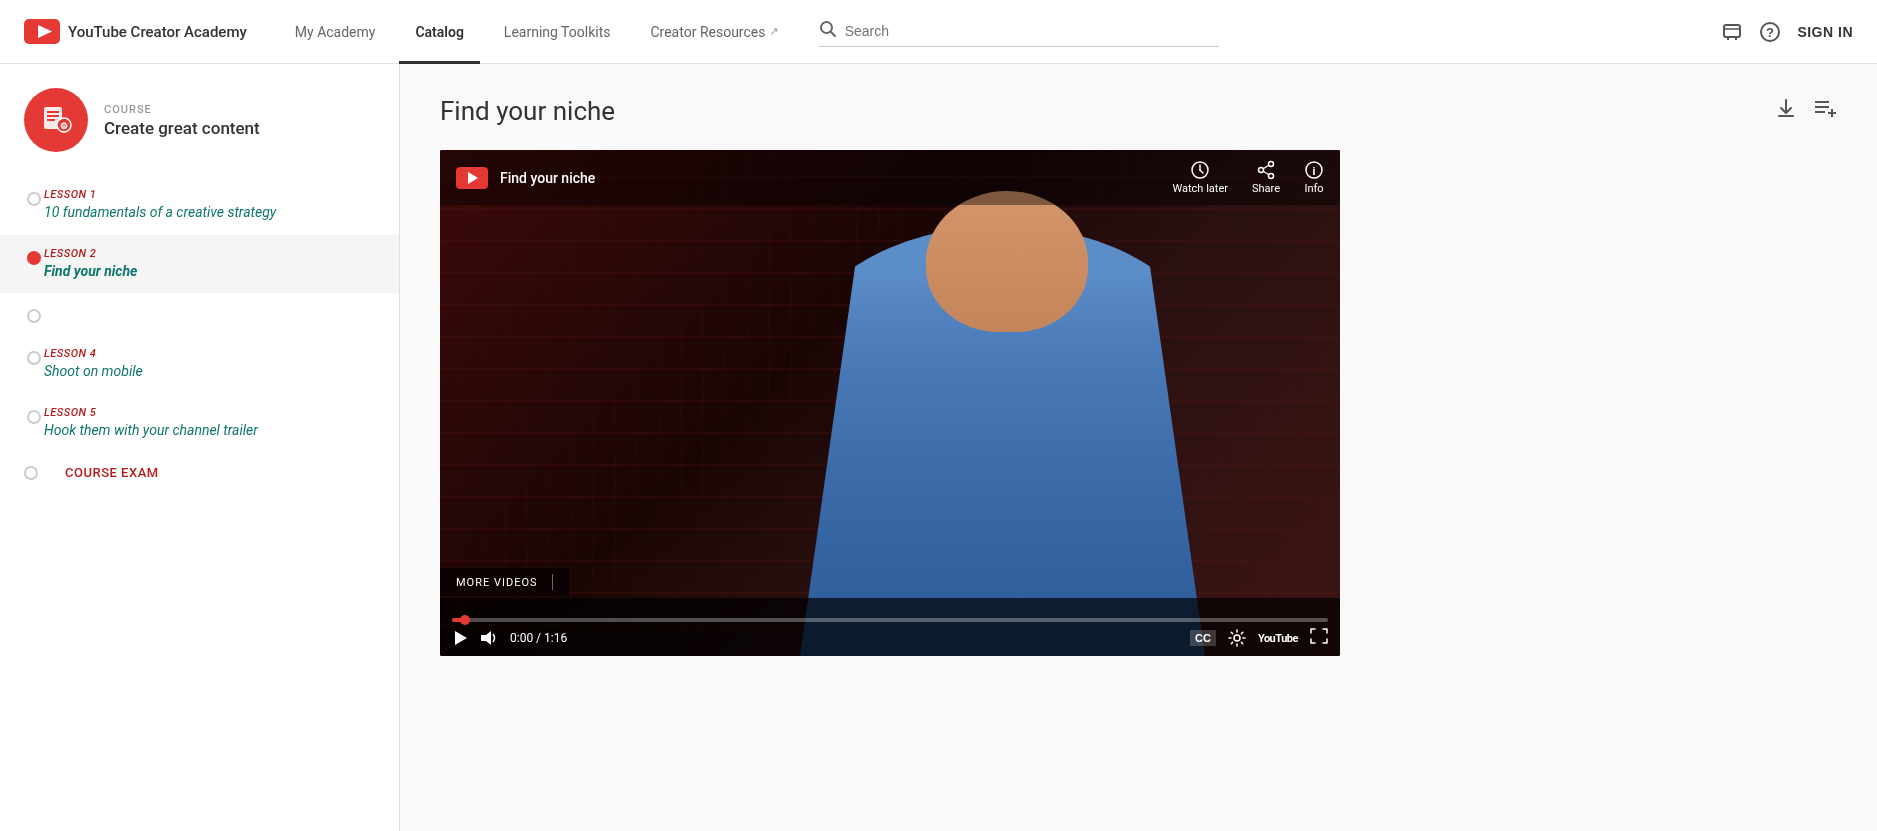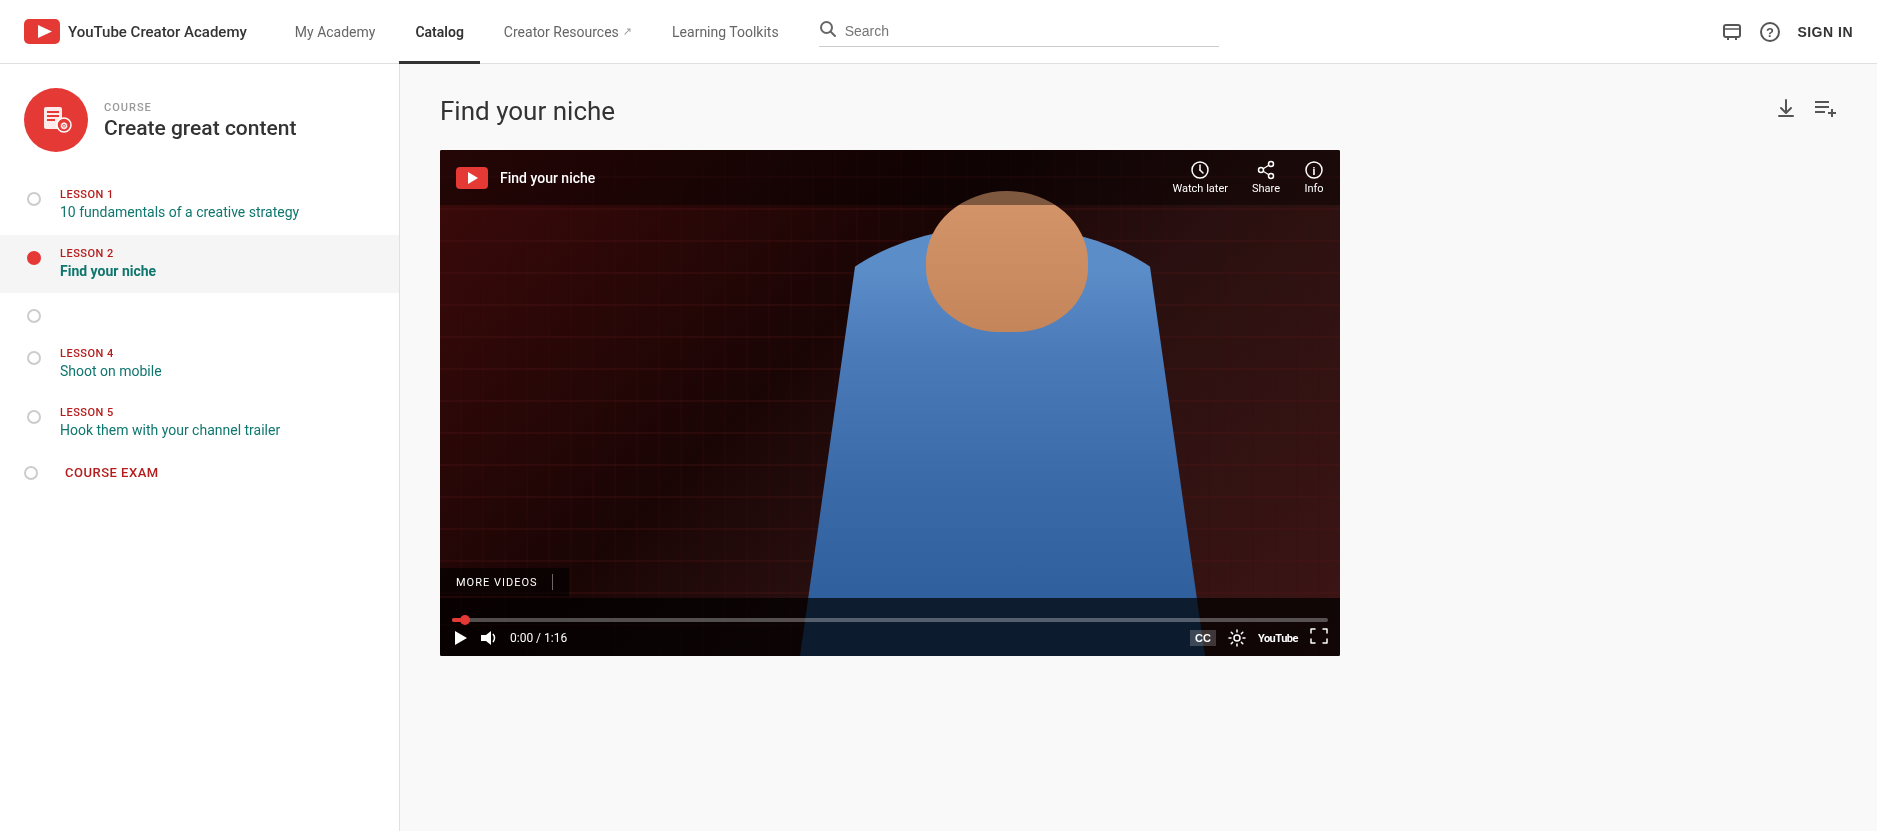--- a/index.html
+++ b/index.html
@@ -162,37 +162,38 @@
       flex-direction: column;
     }
     .course-label {
       font-size: 11px;
       font-weight: 500;
       color: #999;
       letter-spacing: 1px;
       text-transform: uppercase;
     }
     .course-title {
-      font-size: 21px;
+      font-size: 17px;
       font-weight: 500;
       color: #333;
       margin-top: 2px;
     }
 
     
     .lesson-list {
       padding: 0 0 0 0;
     }
     .lesson-item {
       display: flex;
       align-items: flex-start;
       padding: 12px 24px;
-      gap: 16px;
+      gap: 0;
       cursor: pointer;
       position: relative;
+      font-style: italic;
     }
     .lesson-item.active {
       background: #f5f5f5;
     }
     .lesson-dot-col {
       display: flex;
       flex-direction: column;
       align-items: center;
       padding-top: 4px;
       width: 20px;
@@ -496,28 +497,28 @@
   </a>
 
   <nav class="nav-links">
     <a class="nav-link" href="#">
         <span>My Academy</span>
       </a>
     <a class="nav-link active" href="#">
         <span>Catalog</span>
       </a>
     <a class="nav-link" href="#">
+        <span>Learning Toolkits</span>
+      </a>
+    <a class="nav-link" href="#">
       <span class="nav-link-ext">
         <span>Creator Resources</span>
         <span class="ext-icon">↗</span>
       </span>
     </a>
-    <a class="nav-link" href="#">
-        <span>Learning Toolkits</span>
-      </a>
   </nav>
 
   <div class="search-area">
     <span class="search-icon-wrap">
       <svg width="18" height="18" viewBox="0 0 18 18" fill="none">
         <circle cx="7.5" cy="7.5" r="5.5" stroke="#666" stroke-width="2"></circle>
         <line x1="11.5" y1="11.5" x2="16" y2="16" stroke="#666" stroke-width="2" stroke-linecap="round"></line>
       </svg>
     </span>
     <input class="search-input" type="text" placeholder="Search" style="">

